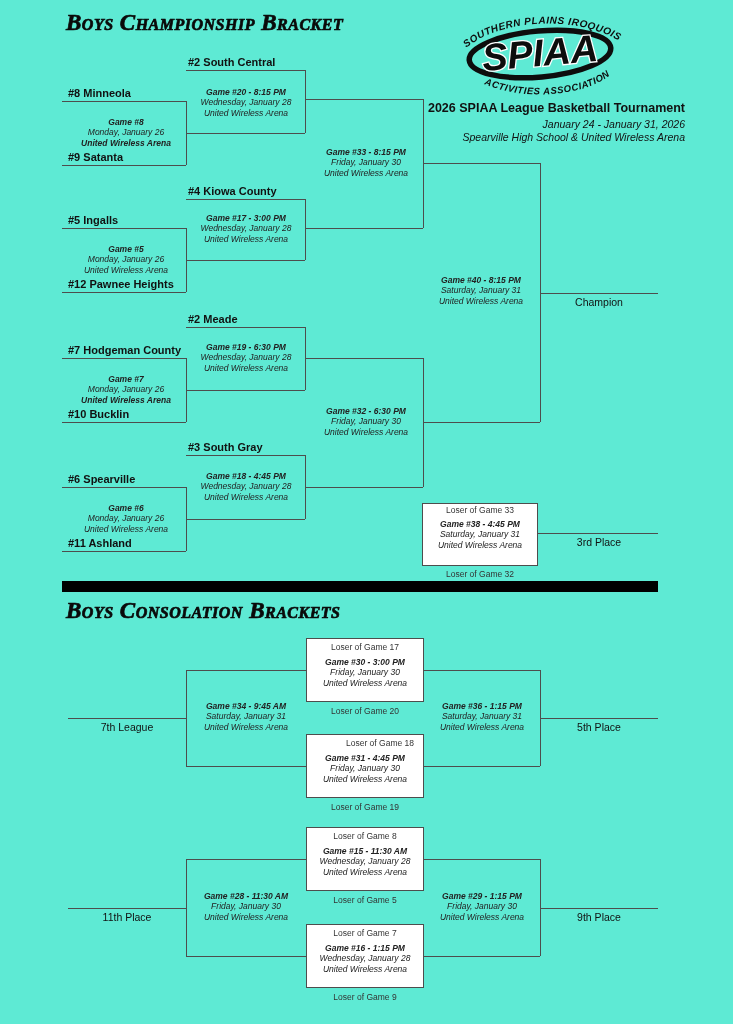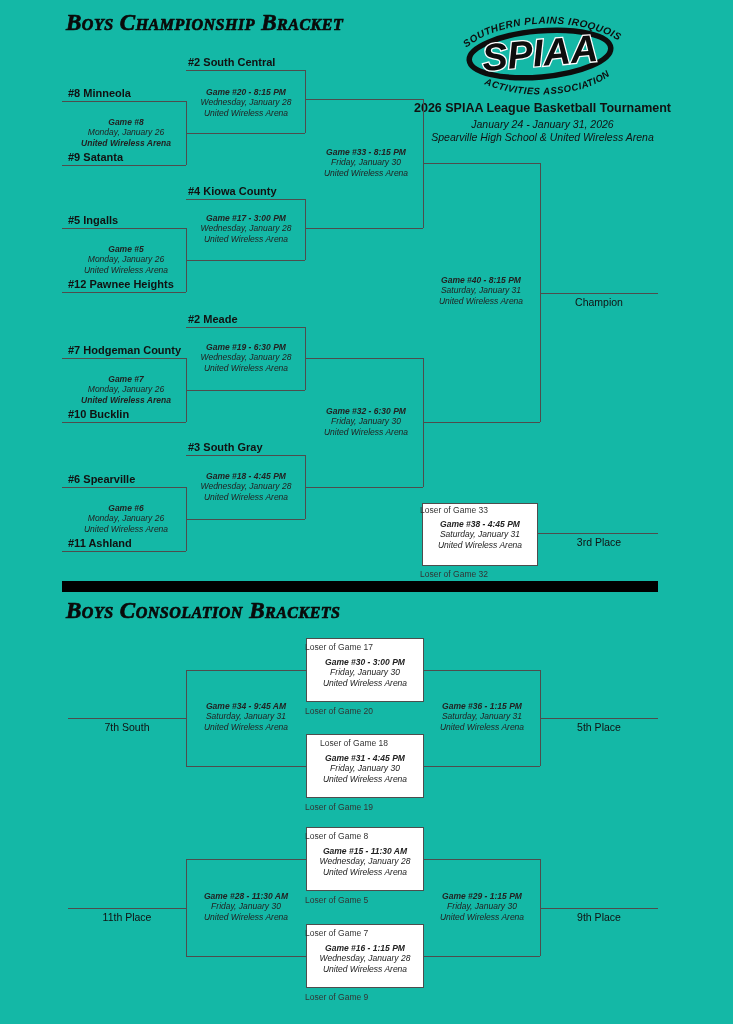--- a/index.html
+++ b/index.html
@@ -1,37 +1,37 @@
 <!DOCTYPE html>
 <html><head>
 <meta charset="utf-8">
 <style>
   html,body{margin:0;padding:0;background:#fff;}
-  .page{position:relative;width:733px;height:1024px;background:#14b8a6;
+  .page{position:relative;width:733px;height:1024px;background:#5eead4;
         font-family:"Liberation Sans",sans-serif;overflow:hidden;}
 
   
   .hl{position:absolute;height:1px;background:#4d4d4d;}
   .vl{position:absolute;width:1px;background:#4d4d4d;}
   .box{position:absolute;border:1px solid #4d4d4d;background:#fff;box-sizing:border-box;}
 
   
   .team{position:absolute;font-size:11px;font-weight:bold;color:#111;white-space:nowrap;}
   .gi{position:absolute;width:140px;text-align:center;font-size:8.5px;font-style:italic;
       line-height:10.4px;color:#222;white-space:nowrap;}
   .gi .t{font-weight:bold;}
   .gi.vb .v{font-weight:bold;}
-  .feeder{position:absolute;width:120px;font-size:8.5px;color:#333;white-space:nowrap;}
+  .feeder{position:absolute;width:120px;text-align:center;font-size:8.5px;color:#333;white-space:nowrap;}
   .place{position:absolute;width:120px;text-align:center;font-size:10.5px;font-weight:normal;color:#111;white-space:nowrap;}
 
   .bigtitle{position:absolute;font-family:"Liberation Serif",serif;font-weight:bold;font-style:italic;
       font-variant:small-caps;font-size:23px;color:#0a0a0a;letter-spacing:.5px;
       -webkit-text-stroke:.7px #0a0a0a;white-space:nowrap;}
 
-  .tinfo{position:absolute;left:400px;top:101px;width:285px;text-align:center;color:#111;}
+  .tinfo{position:absolute;left:400px;top:101px;width:285px;text-align:right;color:#111;}
   .tinfo .tt{font-size:12.5px;font-weight:bold;}
   .tinfo .td{font-size:10.5px;font-style:italic;margin-top:3px;}
   .tinfo .tv{font-size:10.5px;font-style:italic;margin-top:1px;}
 
   .divider{position:absolute;left:62px;top:581px;width:596px;height:11px;background:#000;}
 
   .logo{position:absolute;left:448px;top:6px;width:190px;height:96px;}
 </style>
 </head>
 <body>
@@ -251,18 +251,18 @@
     <div class="t">Game #28 - 11:30 AM</div>
     <div class="d">Friday, January 30</div>
     <div class="v">United Wireless Arena</div>
   </div>
   <div class="gi" style="left:412px;top:891px">
     <div class="t">Game #29 - 1:15 PM</div>
     <div class="d">Friday, January 30</div>
     <div class="v">United Wireless Arena</div>
   </div>
 
-  <div class="place" style="left:67px;top:721px">7th South</div>
+  <div class="place" style="left:67px;top:721px">7th League</div>
   <div class="place" style="left:539px;top:721px">5th Place</div>
   <div class="place" style="left:67px;top:911px">11th Place</div>
   <div class="place" style="left:539px;top:911px">9th Place</div>
 
 </div>
 
 </body></html>

